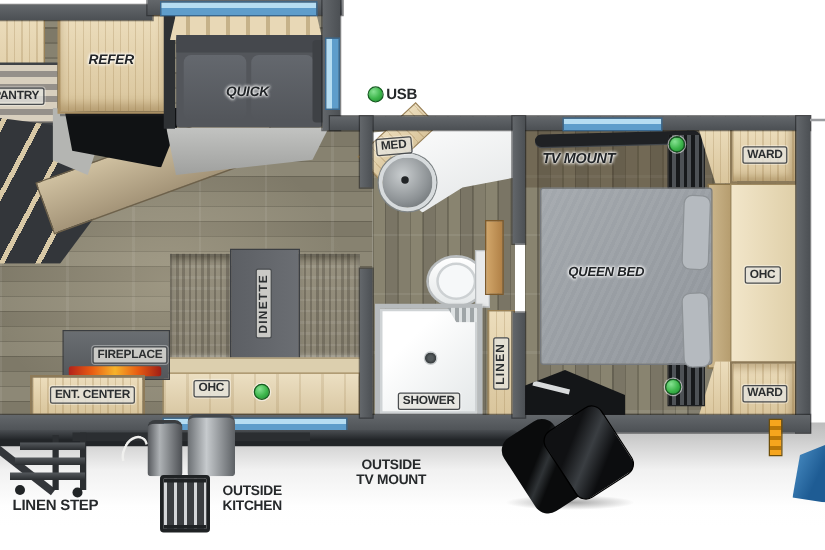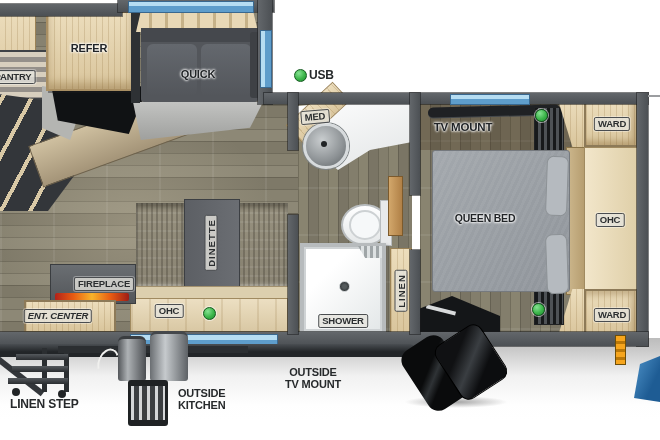--- a/index.html
+++ b/index.html
@@ -35,21 +35,21 @@
   
   .lbl{position:absolute;color:#2b2e30;white-space:nowrap;z-index:40;}
   .ctr{transform:translate(-50%,-50%);}
   .badge{font-weight:bold;font-size:9.5px;line-height:12px;padding:0 3px;letter-spacing:-0.2px;
          background:rgba(229,228,221,0.80);border:1px solid #4a4d50;border-radius:2px;
          box-shadow:0 0 0 1px rgba(255,255,255,0.35);}
   .badge-v{writing-mode:vertical-rl;transform:translate(-50%,-50%) rotate(180deg);
          font-weight:bold;font-size:9.5px;letter-spacing:1px;padding:3px 0;
          background:rgba(229,228,221,0.80);border:1px solid #4a4d50;border-radius:2px;}
   .glow{font-weight:bold;font-size:11px;letter-spacing:-0.2px;color:#212427;
-        text-shadow:0 0 3px #fff,0 0 3px #fff,0 0 2px #fff;}
+        text-shadow:0 0 3px #fff,0 0 3px #fff,0 0 2px #fff;font-style:italic;}
   .ext{font-weight:bold;font-size:11px;letter-spacing:-0.2px;color:#26292b;}
   
   .gdot{position:absolute;width:11px;height:11px;border-radius:50%;z-index:45;
         background:radial-gradient(circle at 35% 30%, #86e292, #3cb54a 55%, #1e8a31);
         border:1px solid #155c20;box-shadow:0 0 0 1px rgba(255,255,255,0.55);}
 </style>
 </head>
 <body>
 
 <div id="stage">
@@ -209,21 +209,21 @@
   <div class="lbl ext" style="left:309px;top:68px;font-size:12px;">USB</div>
   <div class="lbl badge" style="left:315px;top:117px;transform:translate(-50%,-50%) rotate(-5deg);">MED</div>
   <div class="lbl glow ctr" style="left:463px;top:127px;font-size:11.5px;">TV MOUNT</div>
   <div class="lbl badge ctr" style="left:612px;top:124px;">WARD</div>
   <div class="lbl badge ctr" style="left:610px;top:220px;">OHC</div>
   <div class="lbl badge ctr" style="left:612px;top:315px;">WARD</div>
   <div class="lbl glow ctr" style="left:485px;top:218px;font-size:10.5px;">QUEEN BED</div>
   <div class="lbl badge ctr" style="left:169px;top:311px;">OHC</div>
   <div class="lbl badge-v" style="left:211px;top:243px;">DINETTE</div>
   <div class="lbl badge ctr" style="left:104px;top:284px;">FIREPLACE</div>
-  <div class="lbl badge ctr" style="left:58px;top:316px;font-style:italic;">ENT. CENTER</div>
+  <div class="lbl badge ctr" style="left:74px;top:316px;">ENT. CENTER</div>
   <div class="lbl badge ctr" style="left:343px;top:321px;">SHOWER</div>
   <div class="lbl badge-v" style="left:401px;top:291px;">LINEN</div>
 
   <div class="lbl ext" style="left:10px;top:397px;font-size:12px;">LINEN STEP</div>
   <div class="lbl ext" style="left:178px;top:388px;line-height:11.5px;">
     <div>OUTSIDE</div>
     <div>KITCHEN</div>
   </div>
   <div class="lbl ext" style="left:268px;top:366px;width:90px;text-align:center;line-height:12px;">
     <div>OUTSIDE</div>

